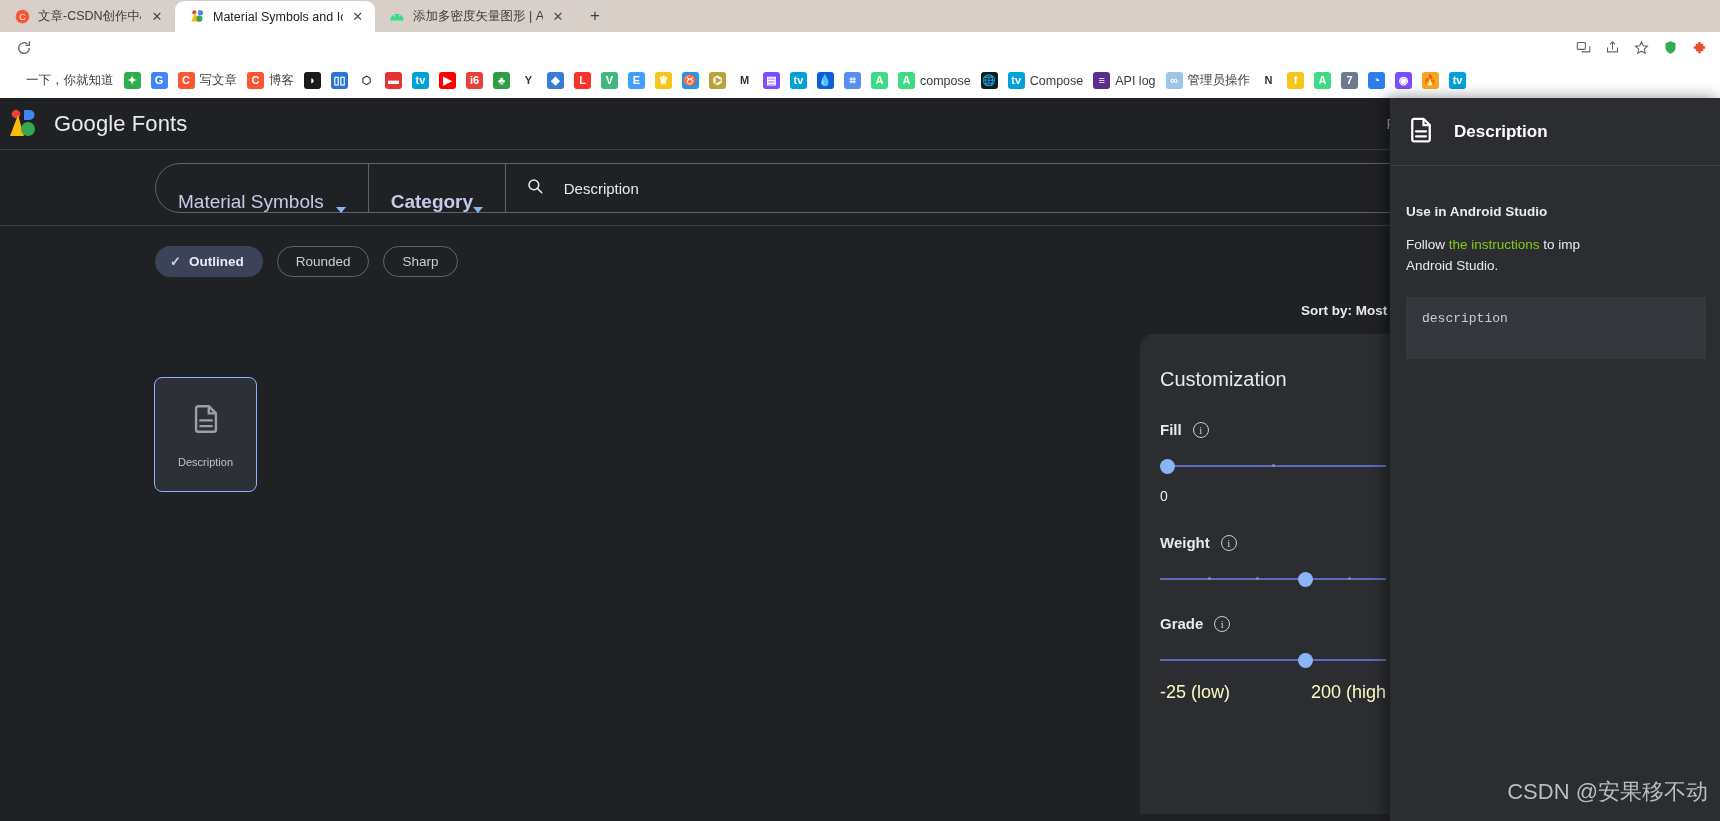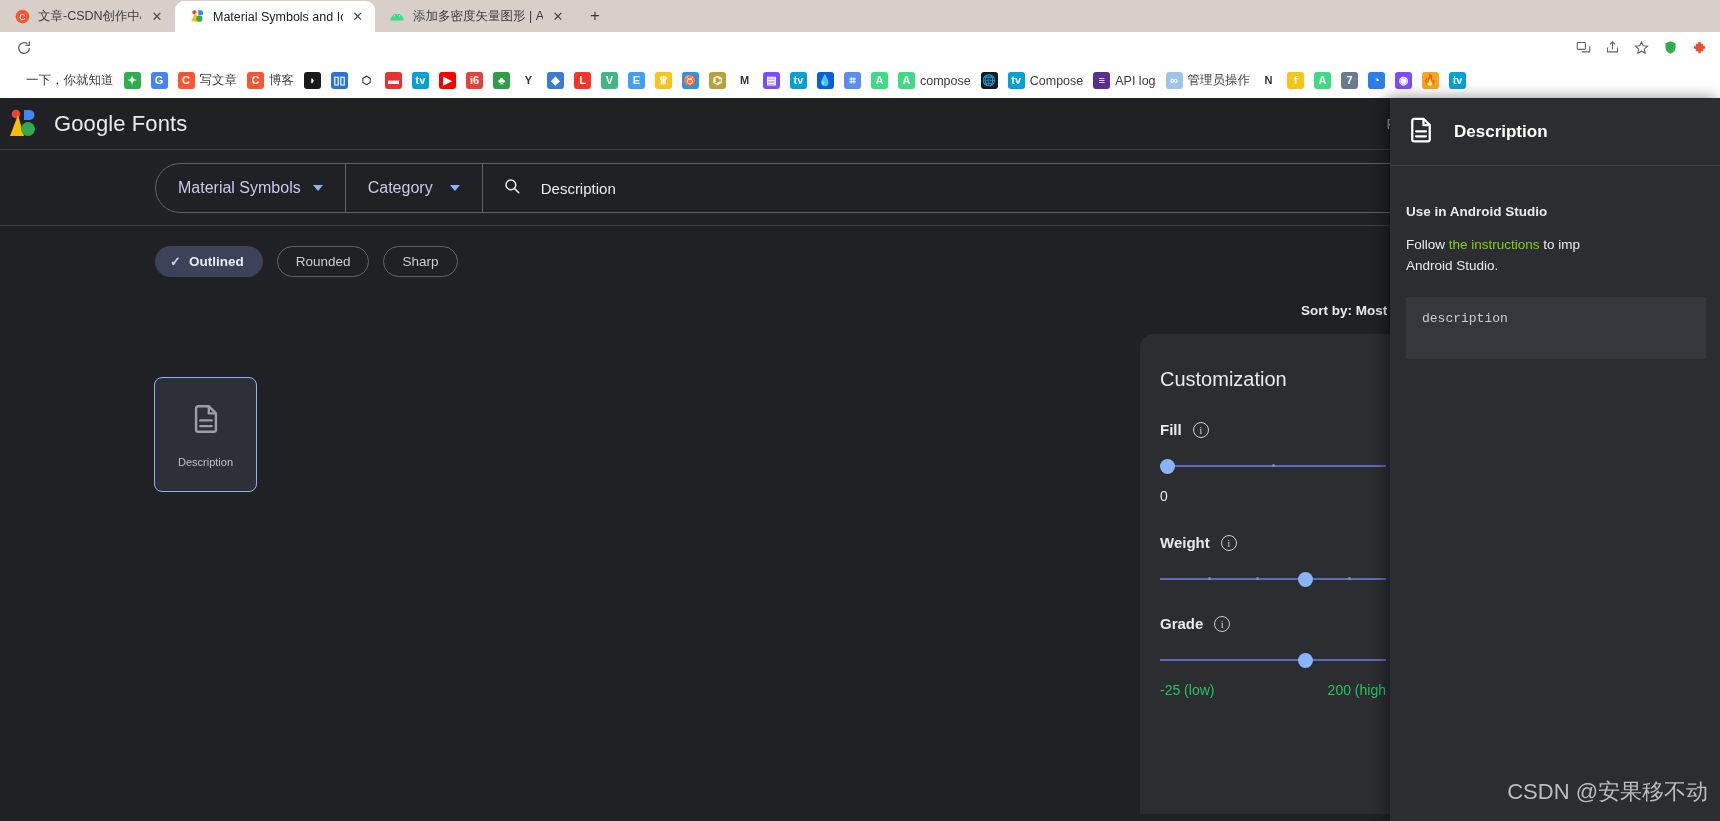--- a/index.html
+++ b/index.html
@@ -54,23 +54,23 @@
   #gf-nav { margin-left:auto; display:flex; align-items:stretch; height:52px; }
   .nav-item { display:flex; align-items:center; padding:0 26px; font-size:14.5px; color:#9aa0a6; position:relative; }
   .nav-item.active { color:#8ab4f8; }
   .nav-item.active::after { content:""; position:absolute; left:0; right:0; bottom:0; height:3px; background:#8ab4f8; }
 
   #searchrow { position:absolute; left:0; top:52px; width:1720px; height:76px; border-bottom:1px solid #3c4043; }
   #searchbar {
     position:absolute; left:155px; top:13px; width:1560px; height:50px;
     border:1px solid #5f6368; border-radius:25px 0 0 25px; display:flex; align-items:center;
   }
-  .sb-sel { height:50px; display:flex; align-items:center; gap:12px; padding:0 22px; font-size:16px; color:#c5cae9; border-right:1px solid #5f6368; }
+  .sb-sel { height:50px; display:flex; align-items:flex-end; gap:12px; padding:0 22px; font-size:19px; color:#c5cae9; border-right:1px solid #5f6368; }
   .caret-d { width:0;height:0;border-left:5px solid transparent;border-right:5px solid transparent;border-top:6px solid #8ab4f8; }
-  #sb-cat { width:137px; justify-content:space-between; gap:0; }
+  #sb-cat { width:137px; justify-content:space-between; gap:0;font-weight:bold; }
   #sb-search { display:flex; align-items:center; gap:18px; padding-left:20px; flex:1; }
   #sb-search .mag { color:#e8eaed; font-size:17px; }
   #sb-input { font-size:15px; color:#e8eaed; background:transparent; border:none; outline:none; width:100%; font-family:"Liberation Sans",sans-serif; }
 
   #chips { position:absolute; left:155px; top:148px; display:flex; gap:14px; }
   .chip { height:31px; border-radius:16px; display:flex; align-items:center; gap:8px; padding:0 18px; font-size:13.5px; color:#c9cdd2; border:1px solid #5f6368; }
   .chip.on { background:#3c4257; color:#e6ebf5; border-color:transparent; font-weight:bold; padding-left:14px; }
   .chip .ck { font-size:13px; color:#c5d3f0; }
 
   #sortby { position:absolute; left:1301px; top:205px; font-size:13.5px; font-weight:bold; color:#e8eaed; white-space:nowrap; }
@@ -89,21 +89,21 @@
     background:#2b2d31; border-radius:14px 0 0 0; padding:34px 0 0 20px; overflow:hidden;
   }
   #cust-title { font-size:20px; color:#e8eaed; }
   .cust-lbl { display:flex; align-items:center; gap:11px; font-size:15px; color:#e8eaed; font-weight:bold; margin-top:30px; }
   .info-i { width:16px; height:16px; border:1.5px solid #c9cdd2; border-radius:50%; font-size:11px; color:#c9cdd2; display:flex; align-items:center; justify-content:center; font-family:"Liberation Serif",serif; font-weight:normal; }
   .slider { position:relative; margin-top:22px; height:12px; width:226px; }
   .strack { position:absolute; left:0; right:0; top:5px; height:2px; background:#5c6bc0; }
   .sthumb { position:absolute; top:-1px; width:15px; height:15px; border-radius:50%; background:#8ab4f8; }
   .stick { position:absolute; top:4px; width:3px; height:3px; border-radius:50%; background:#8a8f98; }
   .sval { margin-top:16px; font-size:14px; color:#e8eaed; }
-  .srange { margin-top:16px; font-size:14px; color:#22c55e; width:226px; display:flex; justify-content:space-between; }
+  .srange { margin-top:16px; font-size:18px; color:#fef9c3; width:226px; display:flex; justify-content:space-between; }
 
   
   #detail {
     position:absolute; left:1390px; top:0; width:330px; height:723px;
     background:#2b2d31; box-shadow:-4px 0 14px rgba(0,0,0,.45);
   }
   #detail-head { height:68px; display:flex; align-items:center; gap:18px; padding-left:16px; border-bottom:1px solid #3c4043; }
   #detail-head .dglyph { color:#ffffff; }
   #detail-title { font-size:17px; color:#ffffff; font-weight:bold; }
   #seg { margin:20px 0 0 16px; display:flex; height:32px; width:188px; border-radius:5px; overflow:hidden; }

